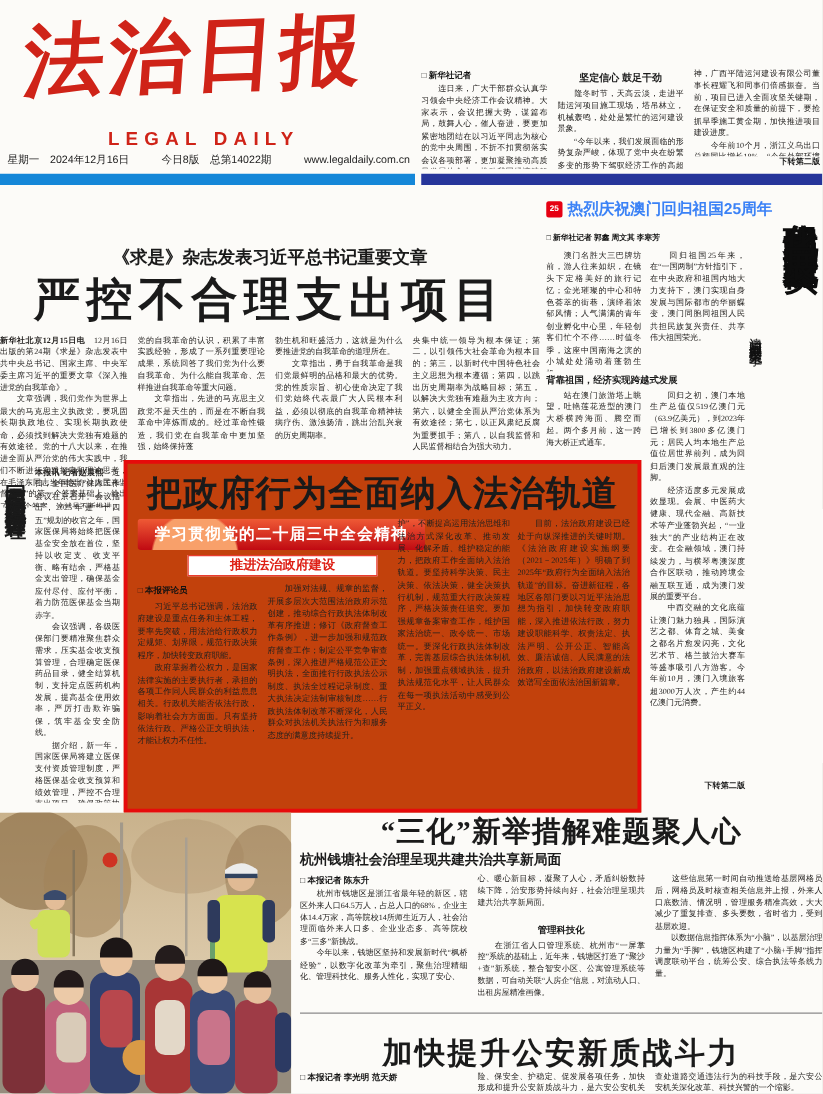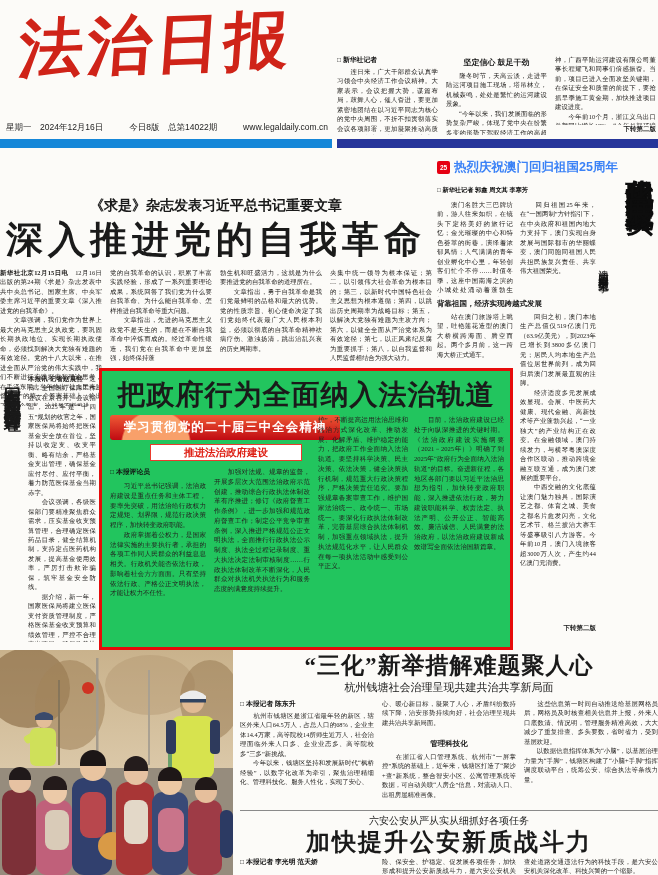--- a/index.html
+++ b/index.html
@@ -27,52 +27,53 @@
   .ta-headline{left:0;top:2px;width:321px;text-align:center;font-size:21.5px;letter-spacing:0px;white-space:nowrap;}
   .ta-sub{left:0;top:34px;width:321px;text-align:center;font-size:11px;font-weight:bold;}
   .col{overflow:hidden;}
   .subhead-c{text-align:center;font-weight:bold;font-size:8px;
              font-family:"Liberation Sans","DejaVu Sans",sans-serif;margin:2px 0 3px 0;}
   
   .q-kicker{left:0;top:5px;width:432px;text-align:center;font-size:14px;font-weight:bold;}
   .q-headline{left:0;top:23px;width:432px;text-align:center;font-size:37px;letter-spacing:5px;white-space:nowrap;}
   
   .red-box{left:99px;top:368px;width:414px;height:282px;border:3.5px solid #e60b0b;
-           background:#22c55e;box-sizing:border-box;}
+           background:#c2410c;box-sizing:border-box;}
   .c-headline{left:0;top:5px;width:100%;text-align:center;font-size:28px;letter-spacing:1px;white-space:nowrap;}
   .banner{left:8px;top:44px;width:230px;height:25px;border-radius:3px;
           background:radial-gradient(circle at 20% 120%,#f8a06a 0 18%,transparent 19%),
                      linear-gradient(180deg,#ef5a35,#c00a12);
           color:#fff;font-weight:bold;font-size:12.5px;text-align:center;line-height:25px;letter-spacing:1px;}
   .subbanner{left:48px;top:73px;width:150px;height:15px;border:1.5px solid #ea3b2e;color:#de2015;
              font-weight:bold;font-size:10.5px;text-align:center;line-height:15px;background:#fff;}
   
   .mac-header{left:437px;top:158px;width:221px;height:18px;display:flex;align-items:center;gap:4px;}
   .mac-emblem{width:13px;height:13px;background:#e60012;border-radius:2px;color:#fff;
               font-size:6.5px;font-weight:bold;text-align:center;line-height:13px;}
   .mac-label{color:#3b82f6;font-weight:bold;font-size:12.5px;white-space:nowrap;}
   .mac-vert-sub{left:596px;top:262px;width:15px;height:215px;font-size:10.5px;letter-spacing:1px;color:#111;}
   .mac-vert-head{left:611px;top:164px;width:47px;height:452px;font-size:28px;font-weight:bold;
                  letter-spacing:-1px;color:#0d0d0d;}
   
   .h-headline{left:0;top:0;width:418px;text-align:center;font-size:23px;letter-spacing:1px;white-space:nowrap;}
-  .h-sub{left:0;top:30px;width:418px;text-align:center;font-size:11px;font-weight:normal;}
+  .h-sub{left:0;top:30px;width:418px;text-align:left;font-size:11px;font-weight:bold;}
   .divider{background:#8a8a8a;}
   
   .l-kicker{left:0;top:1px;width:418px;text-align:center;font-size:10px;}
   .l-headline{left:0;top:13px;width:418px;text-align:center;font-size:24px;letter-spacing:2px;white-space:nowrap;}
   .lead{font-weight:bold;}
 </style>
 </head>
 <body>
 
 <div class="page">
 
   <div class="abs" style="left:0;top:0;width:332px;height:137px;">
     <div class="abs mast-title">法治日报</div>
+    <div class="abs mast-en sans">LEGAL DAILY</div>
     <div class="abs mast-info sans">
       <span>星期一　2024年12月16日</span>
       <span>今日8版　总第14022期</span>
       <span>www.legaldaily.com.cn</span>
     </div>
   </div>
   <div class="abs bar" style="left:0;top:139px;width:332px;background:#1587d8;"></div>
   <div class="abs bar" style="left:337px;top:139px;width:321px;background:#26359a;"></div>
 
   <div class="abs" style="left:337px;top:2px;width:321px;height:135px;">
@@ -89,21 +90,21 @@
       <div class="col" style="width:101px;">
         <div class="body-txt" style="height:70px;">神，广西平陆运河建设有限公司董事长程耀飞和同事们倍感振奋。当前，项目已进入全面攻坚关键期，在保证安全和质量的前提下，要抢抓旱季施工黄金期，加快推进项目建设进度。
 　　今年前10个月，浙江义乌出口总额同比增长18%。“今年外部环境复杂，关键时刻党中央沉着应变、综合施策，特别是国家支持义乌深化国际贸易综合改革，为外贸发展释放了红利。”</div>
         <div class="jump">下转第二版</div>
       </div>
     </div>
   </div>
 
   <div class="abs" style="left:0;top:152px;width:432px;height:216px;margin-top:40px;">
     <div class="abs q-kicker sans">《求是》杂志发表习近平总书记重要文章</div>
-    <div class="abs q-headline serif-head">深入推进党的自我革命</div>
+    <div class="abs q-headline serif-head">严控不合理支出项目</div>
     <div class="abs" style="left:0;top:76px;width:432px;height:138px;display:flex;gap:8px;">
       <div class="body-txt col" style="width:102px;height:138px;"><span class="lead">新华社北京12月15日电</span><span>　12月16日出版的第24期《求是》杂志发表中共中央总书记、国家主席、中央军委主席习近平的重要文章《深入推进党的自我革命》。
 　　文章强调，我们党作为世界上最大的马克思主义执政党，要巩固长期执政地位、实现长期执政使命，必须找到解决大党独有难题的有效途径。党的十八大以来，在推进全面从严治党的伟大实践中，我们不断进行实践探索和理论思考，在毛泽东同志当年给出“让人民来监督政府”的第一个答案基础上，给出了第二个答案，这就是不断推进</span></div>
       <div class="body-txt col" style="width:102px;height:138px;">党的自我革命的认识，积累了丰富实践经验，形成了一系列重要理论成果，系统回答了我们党为什么要自我革命、为什么能自我革命、怎样推进自我革命等重大问题。
 　　文章指出，先进的马克思主义政党不是天生的，而是在不断自我革命中淬炼而成的。经过革命性锻造，我们党在自我革命中更加坚强，始终保持蓬</div>
       <div class="body-txt col" style="width:102px;height:138px;">勃生机和旺盛活力，这就是为什么要推进党的自我革命的道理所在。
 　　文章指出，勇于自我革命是我们党最鲜明的品格和最大的优势。党的性质宗旨、初心使命决定了我们党始终代表最广大人民根本利益，必须以彻底的自我革命精神祛病疗伤、激浊扬清，跳出治乱兴衰的历史周期率。</div>
       <div class="body-txt col" style="width:102px;height:138px;">央集中统一领导为根本保证；第二，以引领伟大社会革命为根本目的；第三，以新时代中国特色社会主义思想为根本遵循；第四，以跳出历史周期率为战略目标；第五，以解决大党独有难题为主攻方向；第六，以健全全面从严治党体系为有效途径；第七，以正风肃纪反腐为重要抓手；第八，以自我监督和人民监督相结合为强大动力。</div>
     </div>
   </div>
@@ -226,21 +227,20 @@
         <div class="body-txt" style="height:54px;">　　在浙江省人口管理系统、杭州市“一屏掌控”系统的基础上，近年来，钱塘区打造了“聚沙+查”新系统，整合智安小区、公寓管理系统等数据，可自动关联“人房企”信息，对流动人口、出租房屋精准画像。</div>
       </div>
       <div class="body-txt col" style="width:134px;height:108px;">　　这些信息第一时间自动推送给基层网格员后，网格员及时核查相关信息并上报，外来人口底数清、情况明，管理服务精准高效，大大减少了重复排查、多头要数，省时省力，受到基层欢迎。
 　　以数据信息指挥体系为“小脑”，以基层治理力量为“手脚”，钱塘区构建了“小脑+手脚”指挥调度联动平台，统筹公安、综合执法等条线力量。</div>
     </div>
   </div>
 
   <div class="abs divider" style="left:240px;top:810px;width:418px;height:1px;"></div>
 
   <div class="abs" style="left:240px;top:813px;width:418px;height:62px;overflow:hidden;">
-    <div class="abs l-kicker sans">六安公安从严从实从细抓好各项任务</div>
     <div class="abs l-headline serif-head">加快提升公安新质战斗力</div>
     <div class="abs" style="left:0;top:44px;width:418px;display:flex;gap:8px;">
       <div class="byline" style="width:134px;">□ 本报记者 李光明 范天娇</div>
       <div class="body-txt" style="width:134px;height:30px;">险、保安全、护稳定、促发展各项任务，加快形成和提升公安新质战斗力，是六安公安机关的重要课题。</div>
       <div class="body-txt" style="width:134px;height:30px;">查处道路交通违法行为的科技手段，是六安公安机关深化改革、科技兴警的一个缩影。</div>
     </div>
   </div>
 
 </div>
 

